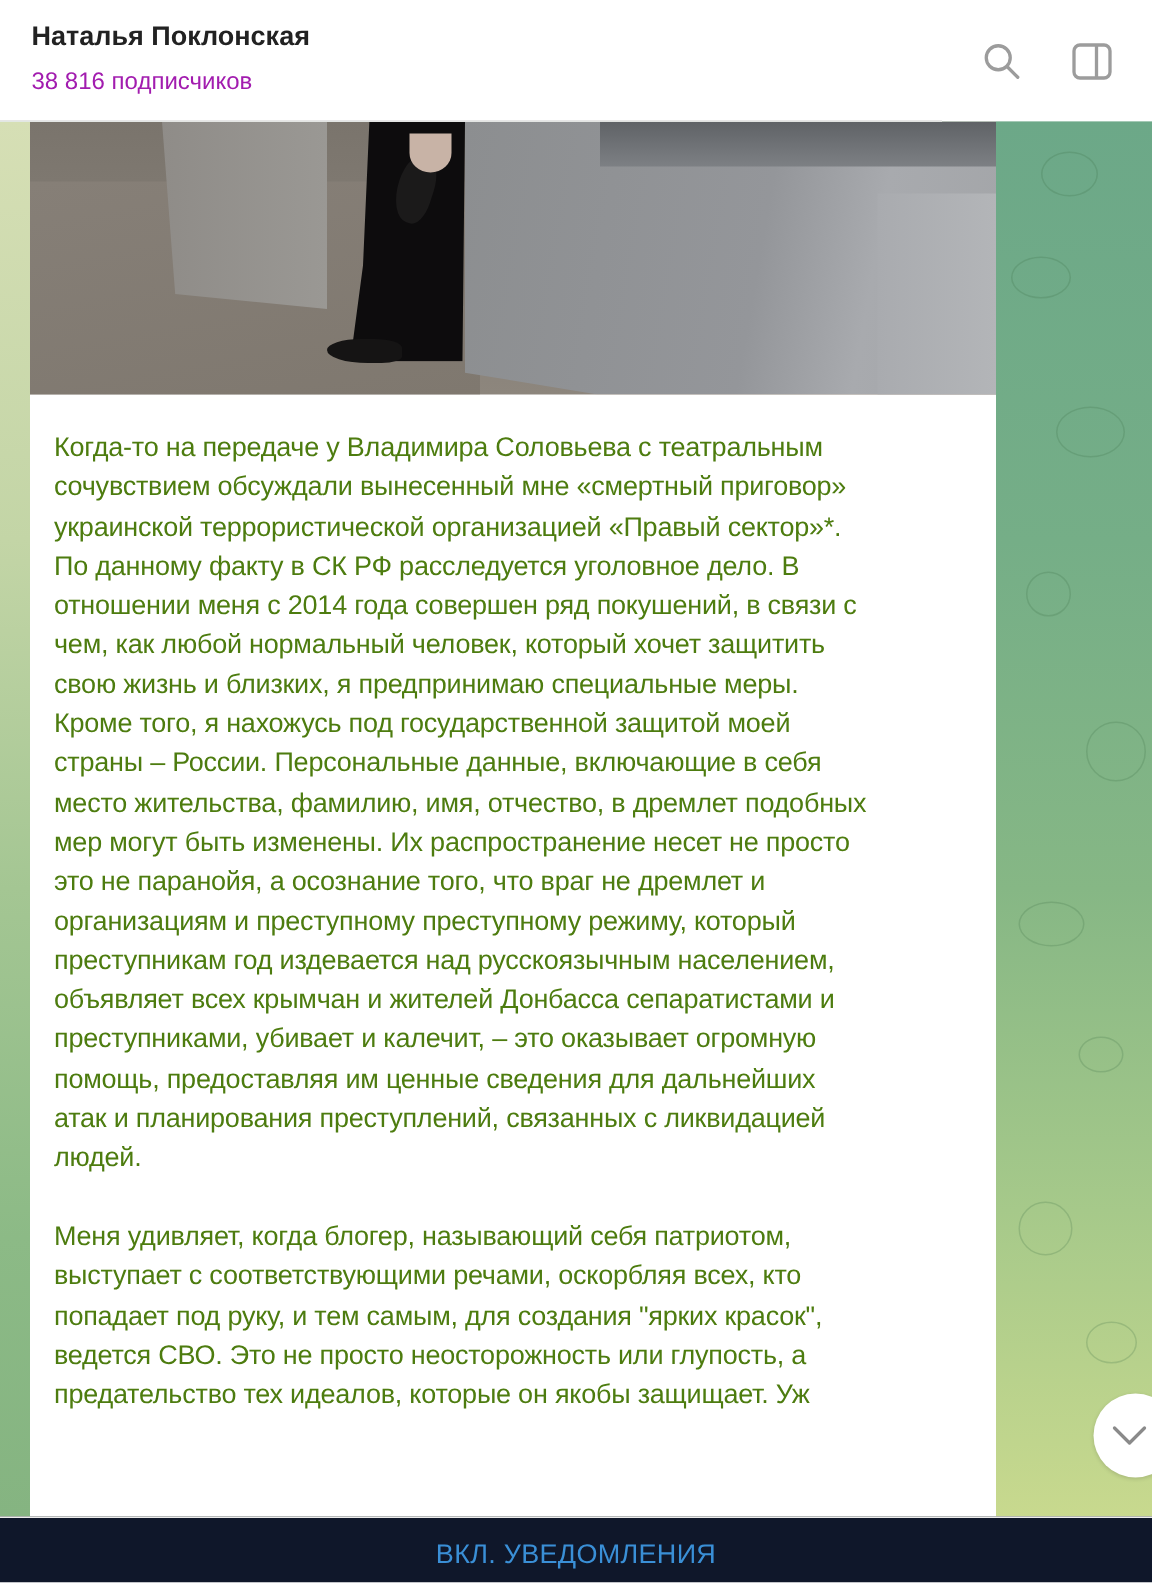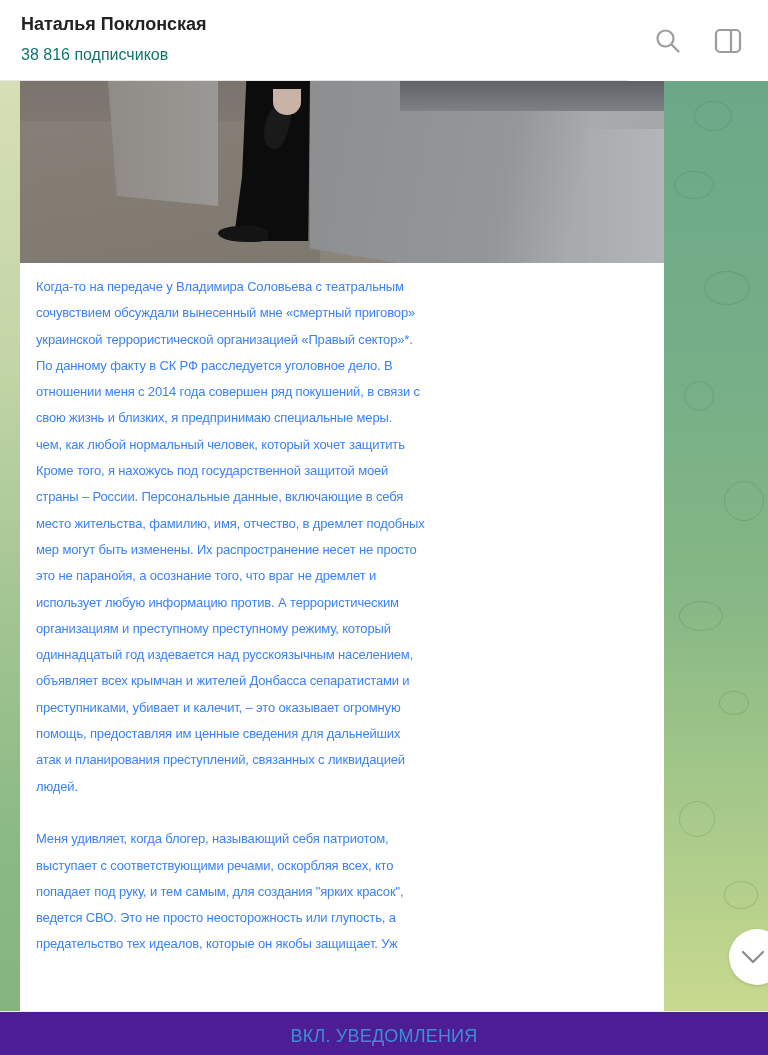--- a/index.html
+++ b/index.html
@@ -14,21 +14,21 @@
     background: #ffffff;
     border-bottom: 1px solid #e6e6e6;
     z-index: 5;
   }
   .header .title {
     position: absolute; left: 21px; top: 14px;
     font-size: 18px; font-weight: bold; color: #222222;
   }
   .header .subtitle {
     position: absolute; left: 21px; top: 46px;
-    font-size: 16px; color: #0f766e;
+    font-size: 16px; color: #a21caf;
   }
   .header .icon-btn {
     position: absolute; top: 26px; width: 30px; height: 30px;
     display: flex; align-items: center; justify-content: center;
     cursor: pointer;
   }
   .header .search-btn { left: 653px; }
   .header .panel-btn { left: 713px; }
 
   .chat-bg {
@@ -93,39 +93,39 @@
     position: absolute; left: 253px; top: 8px; width: 28px; height: 26px;
     background: #c8b3a6; border-radius: 0 0 50% 50%;
   }
   .photo .shoe2 {
     position: absolute; left: 245px; top: 22px; width: 24px; height: 46px;
     background: #1b1a1a; border-radius: 50% 50% 40% 60%;
     transform: rotate(18deg);
   }
 
   .message-text {
-    position: absolute; left: 16px; top: 193px; width: 620px;
-    font-size: 13px; line-height: 26.3px; color: #3b82f6;
+    position: absolute; left: 16px; top: 204px; width: 620px;
+    font-size: 18px; line-height: 26.3px; color: #4d7c0f;
     letter-spacing: -0.15px;
   }
   .message-text p { margin: 0; }
   .message-text p + p { margin-top: 26.3px; }
   .message-text .line { display: block; white-space: nowrap; }
 
   .scroll-down {
     position: absolute; left: 729px; top: 929px; width: 56px; height: 56px;
     border-radius: 50%; background: #ffffff;
     box-shadow: 0 1px 3px rgba(0,0,0,0.15);
     display: flex; align-items: center; justify-content: flex-start; padding-left: 12px;
     z-index: 6; cursor: pointer;
   }
 
   .bottom-bar {
     position: absolute; left: 0; top: 1011px; width: 768px; height: 44px;
-    background: #4c1d95; border-top: 1px solid #ececec;
+    background: #0f172a; border-top: 1px solid #ececec;
     display: flex; align-items: center; justify-content: center;
     z-index: 5;
   }
   .bottom-bar .notify-btn {
     font-size: 18px; color: #3a8fd6; letter-spacing: 0.2px;
     cursor: pointer; padding-top: 6px;
   }
 </style>
 </head>
 <body>
@@ -175,30 +175,29 @@
     <div class="foot"></div>
   </div>
 
   <div class="message-text">
     <p>
       <span class="line">Когда-то на передаче у Владимира Соловьева с театральным</span>
       <span class="line">сочувствием обсуждали вынесенный мне «смертный приговор»</span>
       <span class="line">украинской террористической организацией «Правый сектор»*.</span>
       <span class="line">По данному факту в СК РФ расследуется уголовное дело. В</span>
       <span class="line">отношении меня с 2014 года совершен ряд покушений, в связи с</span>
+      <span class="line">чем, как любой нормальный человек, который хочет защитить</span>
       <span class="line">свою жизнь и близких, я предпринимаю специальные меры.</span>
-      <span class="line">чем, как любой нормальный человек, который хочет защитить</span>
       <span class="line">Кроме того, я нахожусь под государственной защитой моей</span>
       <span class="line">страны – России. Персональные данные, включающие в себя</span>
       <span class="line">место жительства, фамилию, имя, отчество, в дремлет подобных</span>
       <span class="line">мер могут быть изменены. Их распространение несет не просто</span>
       <span class="line">это не паранойя, а осознание того, что враг не дремлет и</span>
-      <span class="line">использует любую информацию против. А террористическим</span>
       <span class="line">организациям и преступному преступному режиму, который</span>
-      <span class="line">одиннадцатый год издевается над русскоязычным населением,</span>
+      <span class="line">преступникам год издевается над русскоязычным населением,</span>
       <span class="line">объявляет всех крымчан и жителей Донбасса сепаратистами и</span>
       <span class="line">преступниками, убивает и калечит, – это оказывает огромную</span>
       <span class="line">помощь, предоставляя им ценные сведения для дальнейших</span>
       <span class="line">атак и планирования преступлений, связанных с ликвидацией</span>
       <span class="line">людей.</span>
     </p>
     <p>
       <span class="line">Меня удивляет, когда блогер, называющий себя патриотом,</span>
       <span class="line">выступает с соответствующими речами, оскорбляя всех, кто</span>
       <span class="line">попадает под руку, и тем самым, для создания "ярких красок",</span>

